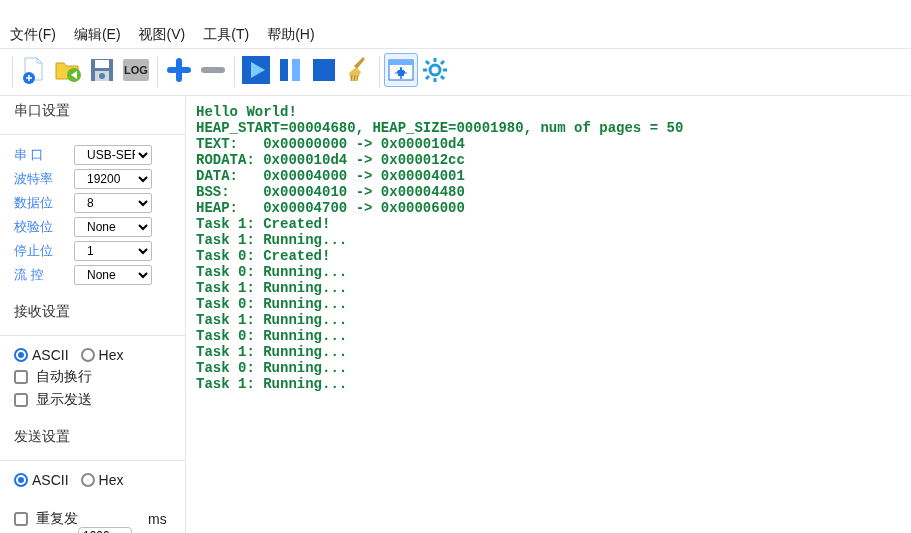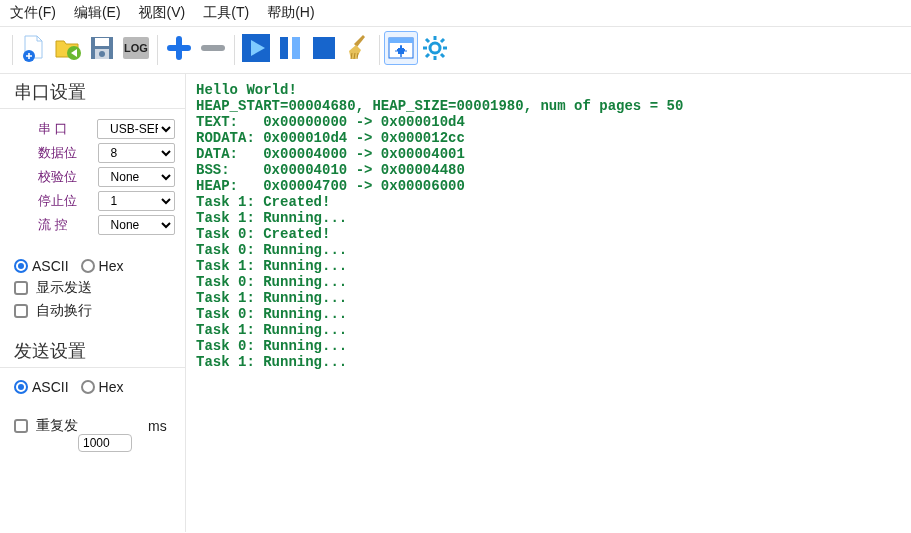--- a/index.html
+++ b/index.html
@@ -1,29 +1,29 @@
 <!DOCTYPE html>
 <html><head>
 <meta charset="utf-8">
 <style>
   * { box-sizing: border-box; font-family: "Microsoft YaHei", "PingFang SC", Arial, sans-serif; }
   html,body { margin:0; padding:0; width:911px; height:533px; background:#fff; color:#222; overflow:hidden; }
-  .menubar { display:flex; gap:18px; padding:4px 10px; font-size:14px; }
+  .menubar { display:flex; gap:18px; padding:4px 10px; font-size:14px;margin-top:22px; }
   .menubar span { cursor:default; }
   .toolbar { display:flex; align-items:flex-end; padding:4px 8px 8px 8px; border-top:1px solid #e6e6e6; }
   .toolbar .sep { width:1px; height:30px; background:#dcdcdc; margin:0 4px; }
   .toolbtn { width:34px; height:34px; display:flex; align-items:center; justify-content:center; border-radius:3px; }
   .toolbtn.boxed { border:1px solid #7eb6ff; background:#eaf3ff; }
   .body { display:flex; height:calc(100% - 74px); border-top:1px solid #e6e6e6; }
   .sidebar { width:186px; flex:0 0 186px; border-right:1px solid #e6e6e6; display:flex; flex-direction:column; overflow:hidden; }
   .content { flex:1; padding:8px 10px; white-space:pre; font-family:"Consolas","Courier New",monospace; font-size:14px; font-weight:bold; line-height:16px; color:#15803d; overflow:hidden; }
-  .section-title { font-size:18px; padding:6px 10px 4px 14px; border-bottom:1px solid #e6e6e6; color:#333; }
+  .section-title { font-size:14px; padding:6px 10px 14px 14px; border-bottom:1px solid #e6e6e6; color:#333; }
   .section-body { padding:6px 10px 8px 14px; font-size:13px; }
   .row { display:flex; align-items:center; gap:8px; margin:4px 0; }
-  .row label { display:inline-block; width:52px; letter-spacing:0; color:#701a75; white-space:nowrap;margin-left:24px; }
+  .row label { display:inline-block; width:52px; letter-spacing:0; color:#3b82f6; white-space:nowrap; }
   select { width:78px; height:20px; font-size:12px; border:1px solid #bdbdbd; border-radius:2px; background:#fff; padding-left:8px; }
   .radio { width:14px; height:14px; border-radius:50%; border:2px solid #1e73e8; display:inline-flex; align-items:center; justify-content:center; margin-right:4px; flex:0 0 14px; }
   .radio.on::after { content:""; width:6px; height:6px; border-radius:50%; background:#1e73e8; }
   .radio.off { border-color:#888; }
   .chk { width:14px; height:14px; border:2px solid #888; border-radius:3px; display:inline-block; margin-right:8px; flex:0 0 14px; }
   .opt { display:flex; align-items:center; margin:5px 0; font-size:14px; }
   .numinput { width:54px; height:18px; font-size:12px; border:1px solid #bdbdbd; border-radius:4px; padding-left:4px;margin-top:34px; }
   svg { display:block; }
 </style>
 </head>
@@ -128,52 +128,57 @@
 
   <div class="sidebar">
 
     <div class="section-title">串口设置</div>
     <div class="section-body">
       <div class="row">
         <label>串    口</label>
         <select><option>USB-SER</option></select>
       </div>
       <div class="row">
+        <label>波特率</label>
+        <select><option>19200</option></select>
+      </div>
+      <div class="row">
         <label>数据位</label>
         <select><option>8</option></select>
       </div>
       <div class="row">
         <label>校验位</label>
         <select><option>None</option></select>
       </div>
       <div class="row">
         <label>停止位</label>
         <select><option>1</option></select>
       </div>
       <div class="row">
         <label>流    控</label>
         <select><option>None</option></select>
       </div>
     </div>
 
+    <div class="section-title">接收设置</div>
     <div class="section-body">
       <div class="opt">
         <span class="radio on"></span>
         <span>ASCII</span>
         <span style="width:12px"></span>
         <span class="radio off"></span>
         <span>Hex</span>
       </div>
       <div class="opt">
         <span class="chk"></span>
+        <span>自动换行</span>
+      </div>
+      <div class="opt">
+        <span class="chk"></span>
         <span>显示发送</span>
-      </div>
-      <div class="opt">
-        <span class="chk"></span>
-        <span>自动换行</span>
       </div>
     </div>
 
     <div class="section-title">发送设置</div>
     <div class="section-body">
       <div class="opt">
         <span class="radio on"></span>
         <span>ASCII</span>
         <span style="width:12px"></span>
         <span class="radio off"></span>

